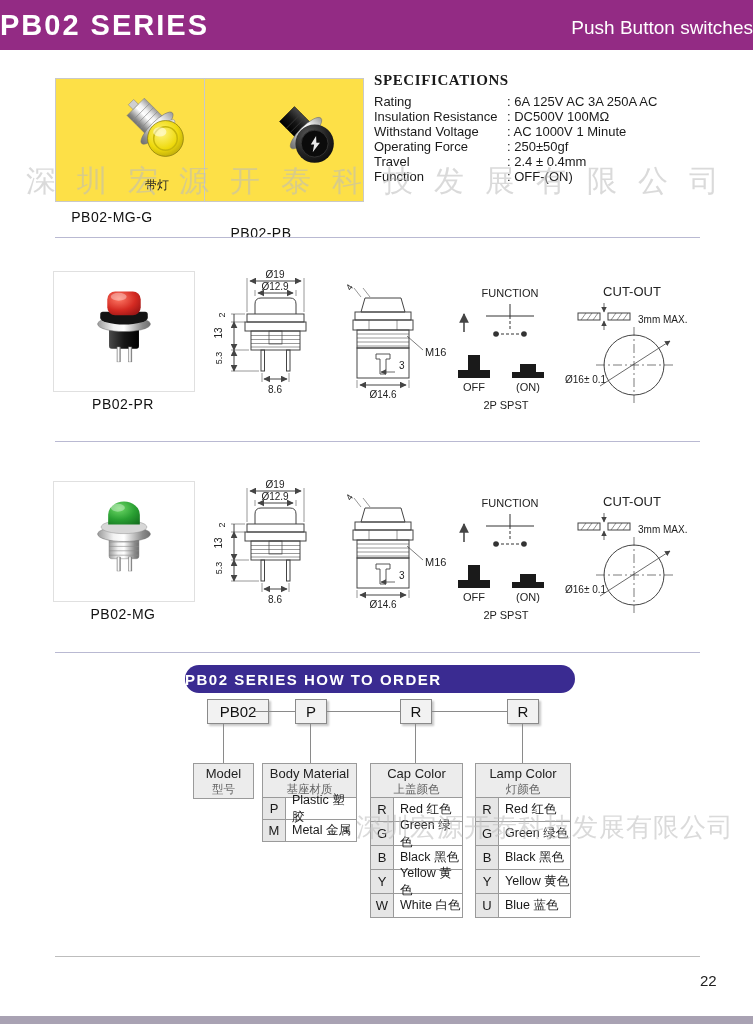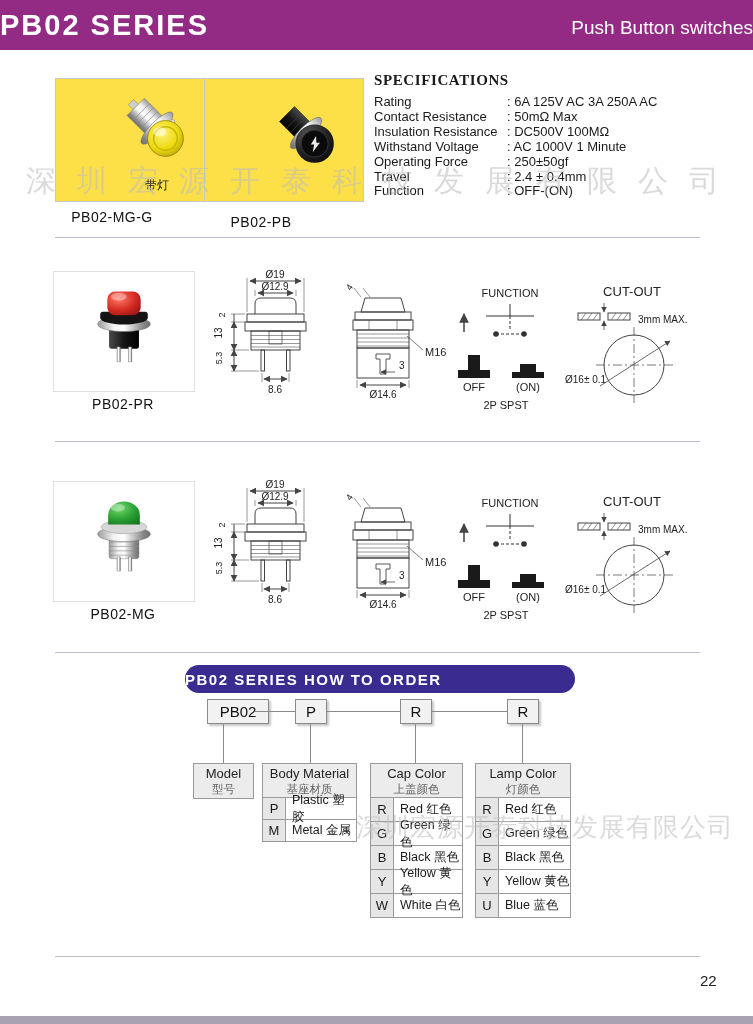--- a/index.html
+++ b/index.html
@@ -146,31 +146,27 @@
       <g transform="rotate(135 50 50)">
         <rect x="39" y="50" width="22" height="28" fill="url(#gDark)" stroke="#000" stroke-width="0.5"></rect>
         <path d="M39,56 h22 M39,62 h22 M39,68 h22" stroke="#3a3a3a" stroke-width="0.8"></path>
         <ellipse cx="50" cy="50" rx="22" ry="7" fill="url(#gSilver)" stroke="#6f6f6f" stroke-width="0.6"></ellipse>
       </g>
       <circle cx="59" cy="61" r="20" fill="url(#gBlackCap)"></circle>
       <circle cx="59" cy="61" r="14" fill="#0b0b0b" stroke="#333" stroke-width="1"></circle>
       <path d="M60.5,53 L55,62 L58.5,62 L57,70 L64.5,60 L60.8,60 Z" fill="#e9e9e9"></path>
     </svg>
   </div>
-  <div class="abs plabel" style="left:204px;top:214px;width:114px;">PB02-PB</div>
+  <div class="abs plabel" style="left:204px;top:225px;width:114px;">PB02-PB</div>
 
   <div id="specs" class="abs">
     <div class="sp-title">SPECIFICATIONS</div>
     <div class="sp-row">
         <span class="sp-name">Rating</span>
         <span class="sp-val">: 6A 125V AC  3A  250A  AC</span>
-      </div>
-    <div class="sp-row">
-        <span class="sp-name">Contact Resistance</span>
-        <span class="sp-val">: 50mΩ  Max</span>
       </div>
     <div class="sp-row">
         <span class="sp-name">Insulation Resistance</span>
         <span class="sp-val">: DC500V 100MΩ</span>
       </div>
     <div class="sp-row">
         <span class="sp-name">Withstand Voltage</span>
         <span class="sp-val">: AC 1000V 1 Minute</span>
       </div>
     <div class="sp-row">

